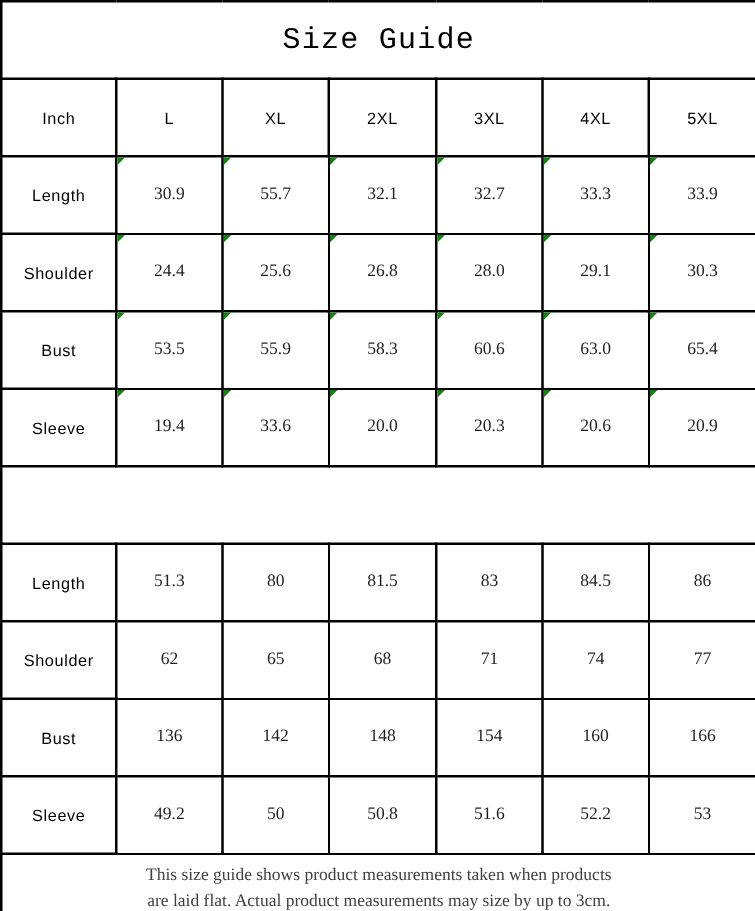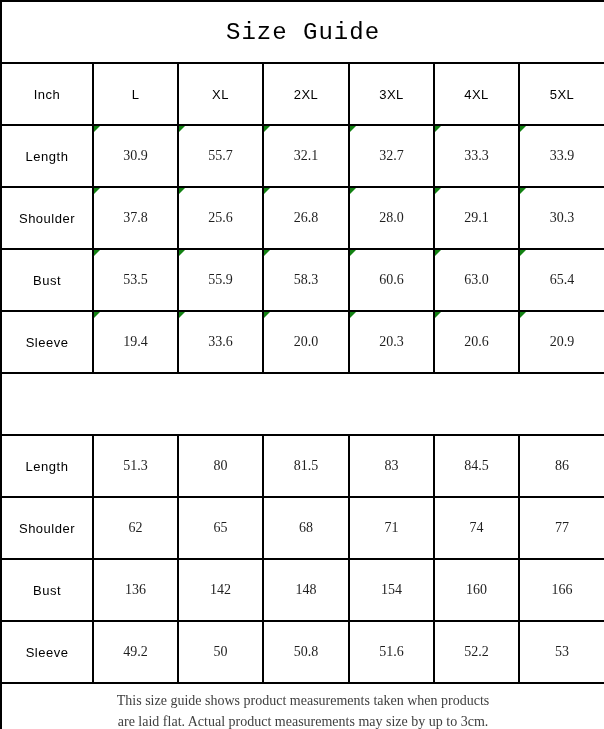--- a/index.html
+++ b/index.html
@@ -104,21 +104,21 @@
       <td class="val"><span class="tri"></span><span>30.9</span></td>
       <td class="val"><span class="tri"></span><span>55.7</span></td>
       <td class="val"><span class="tri"></span><span>32.1</span></td>
       <td class="val"><span class="tri"></span><span>32.7</span></td>
       <td class="val"><span class="tri"></span><span>33.3</span></td>
       <td class="val"><span class="tri"></span><span>33.9</span></td>
     </tr>
 
     <tr class="r56">
       <th class="head">Shoulder</th>
-      <td class="val"><span class="tri"></span><span>37.8</span></td>
+      <td class="val"><span class="tri"></span><span>24.4</span></td>
       <td class="val"><span class="tri"></span><span>25.6</span></td>
       <td class="val"><span class="tri"></span><span>26.8</span></td>
       <td class="val"><span class="tri"></span><span>28.0</span></td>
       <td class="val"><span class="tri"></span><span>29.1</span></td>
       <td class="val"><span class="tri"></span><span>30.3</span></td>
     </tr>
 
     <tr class="r56">
       <th class="head">Bust</th>
       <td class="val"><span class="tri"></span><span>53.5</span></td>

